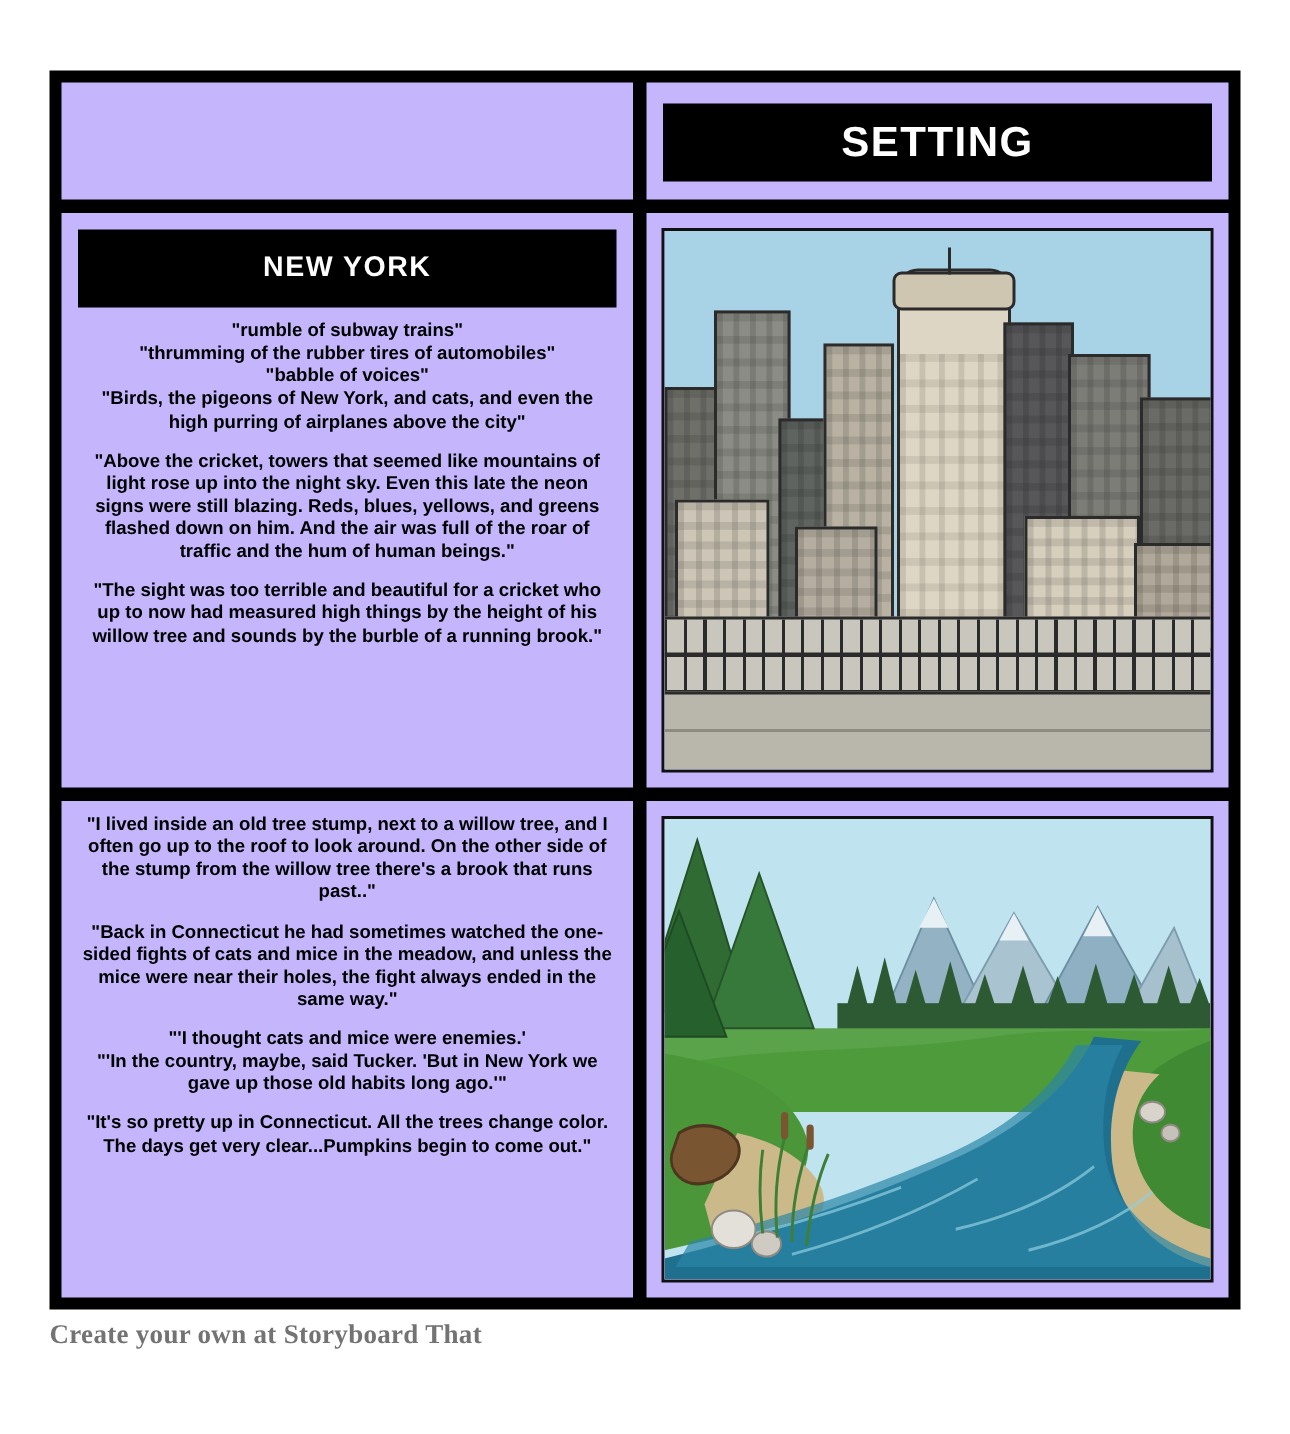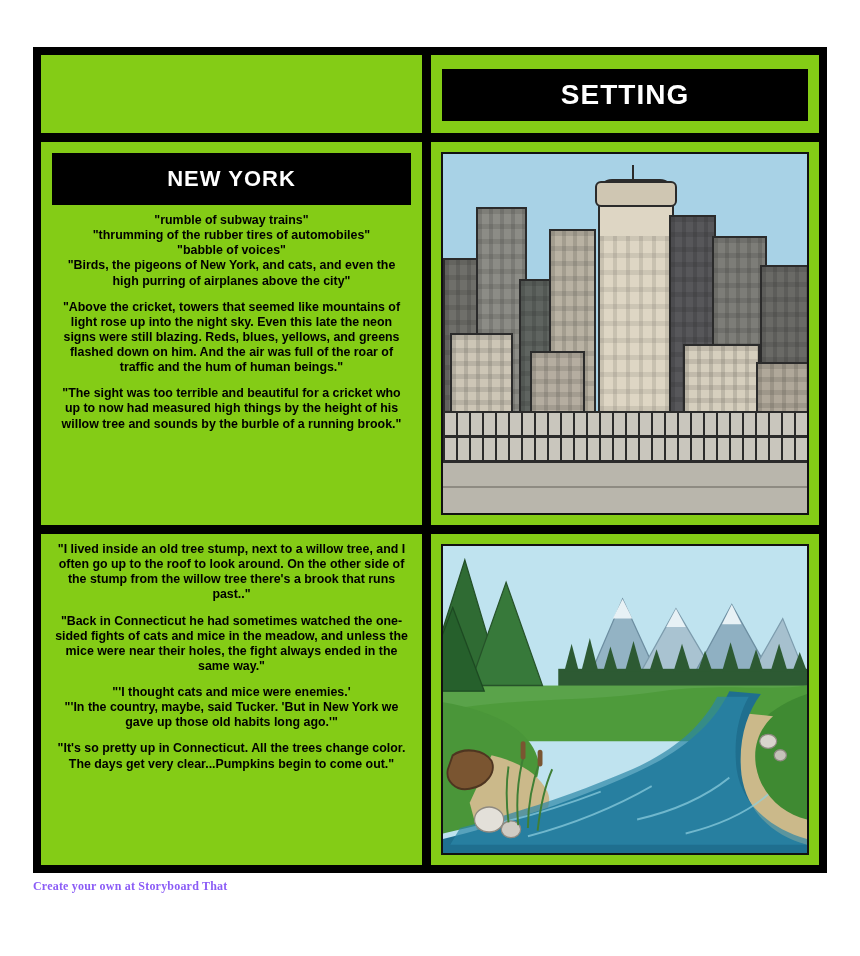--- a/index.html
+++ b/index.html
@@ -30,21 +30,21 @@
   }
 
   .row {
     display: flex;
     gap: 9px;
   }
   .row-header { height: 78px; }
   .row-body   { flex: 1 1 auto; }
 
   .cell {
-    background: #84cc16;
+    background: #c4b5fd;
     box-sizing: border-box;
     position: relative;
     overflow: hidden;
   }
   .cell-left  { width: 381px; }
   .cell-right { flex: 1 1 auto; }
 
   
   .title-plate {
     background: #000000;
@@ -58,21 +58,21 @@
   }
   .plate-setting {
     position: absolute;
     left: 11px; right: 11px; top: 14px;
     height: 52px;
     font-size: 28px;
   }
   .plate-col {
     margin: 11px 11px 0 11px;
     height: 52px;
-    font-size: 22px;
+    font-size: 19px;
   }
 
   .quote-block {
     padding: 8px 14px 6px 14px;
     font-size: 12.4px;
     line-height: 1.22;
     font-weight: bold;
     color: #000000;
     text-align: center;
   }
@@ -117,22 +117,22 @@
 
   
   .nat-sky { position:absolute; inset:0; background:#bfe3ef; }
 
   .caption {
     position: absolute;
     left: 33px;
     top: 879px;
     font-family: "Liberation Serif", serif;
     font-weight: bold;
-    font-size: 12px;
-    color: #8b5cf6;
+    font-size: 18px;
+    color: #737373;
     letter-spacing: .2px;
   }
 </style>
 </head>
 <body>
 
 <div class="storyboard">
 
   <div class="row row-header">
     <div class="cell cell-left">

